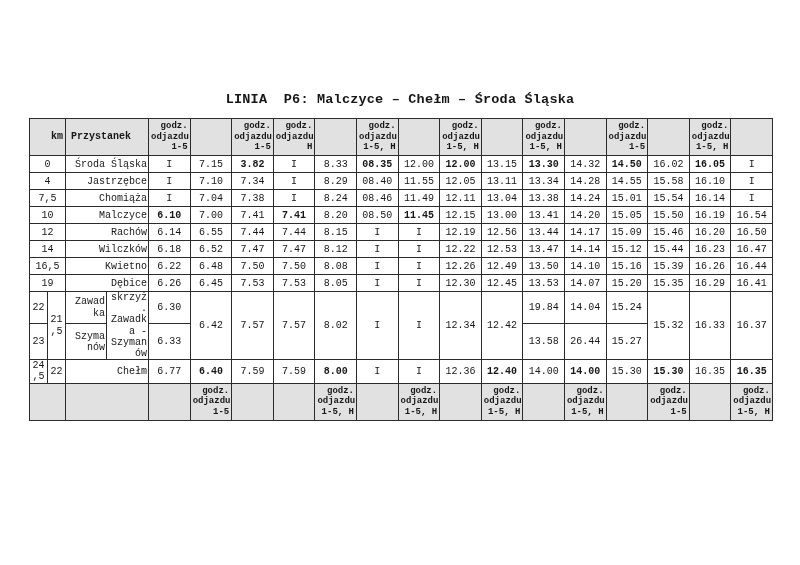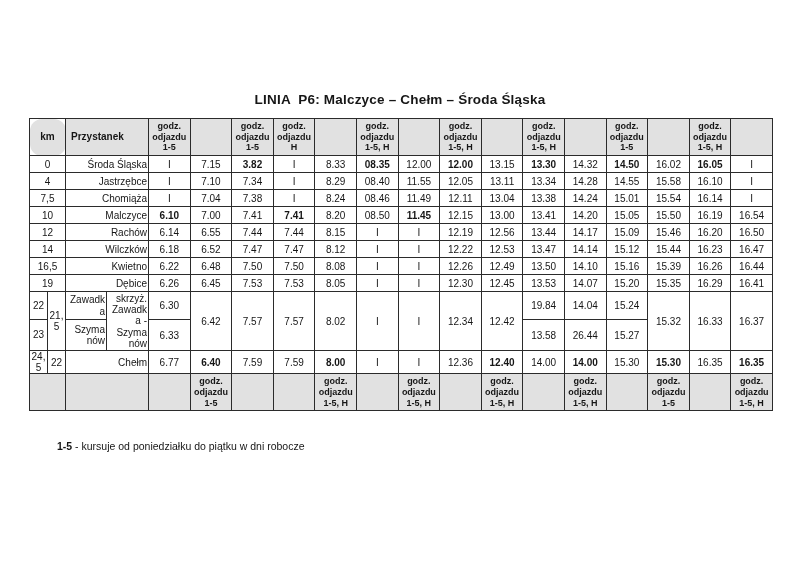--- a/index.html
+++ b/index.html
@@ -7,39 +7,39 @@
     --border-color:#2b2b2b;
     --text-color:#161616;
     --page-bg:#ffffff;
   }
   html,body{margin:0;padding:0;}
   body{
     width:800px;height:565px;background:var(--page-bg);
     font-family:"Liberation Sans","DejaVu Sans",sans-serif;
     color:var(--text-color);
   }
-  .page{position:relative;width:800px;height:565px;overflow:hidden;background:var(--page-bg);}
+  .page{position:relative;width:800px;height:565px;overflow:hidden;background:var(--page-bg);font-family:Liberation Mono, monospace;}
   .title{
     position:absolute;top:92px;left:0;width:800px;text-align:center;
     font-size:13.5px;font-weight:bold;white-space:pre;letter-spacing:.2px;
   }
   table.tt{
     position:absolute;left:29px;top:118px;width:743px;
     border-collapse:collapse;table-layout:fixed;
   }
   .tt td{
     border:1px solid var(--border-color);
     font-size:10px;text-align:center;vertical-align:middle;
     padding:0 1px;overflow:hidden;background:#fff;
   }
   .tt .hdr{
     background:var(--header-bg);font-weight:bold;font-size:9px;
-    line-height:1.18;padding:1px 2px;
-  }
-  .tt .kmh{font-size:10px;border-radius:12px;}
+    line-height:1.18;padding:1px 2px;text-align:right;
+  }
+  .tt .kmh{font-size:10px;}
   .tt .sth{font-size:10px;text-align:left;padding-left:5px;}
   .tt thead td{height:34px;}
   .tt tbody tr.std td{height:16px;}
   .tt tbody tr.jr1 td{height:27px;}
   .tt tbody tr.jr2 td{height:30px;}
   .tt tbody tr.term td{height:22px;}
   .tt tfoot td{height:34px;}
   .tt .st{text-align:right;padding-left:4px;}
   .tt .wrapany{overflow-wrap:anywhere;word-break:break-word;line-height:1.12;}
   .b{font-weight:bold;}
@@ -318,16 +318,15 @@
           <td class="hdr">godz. odjazdu 1-5, H</td>
           <td class="hdr"></td>
           <td class="hdr">godz. odjazdu 1-5</td>
           <td class="hdr"></td>
           <td class="hdr">godz. odjazdu 1-5, H</td>
         </tr>
     </tfoot>
   </table>
 
   <div class="legend">
-    <div class="legend-line"><span class="b">1-5</span><span> - kursuje od poniedziałku do piątku w dni robocze</span></div>
   </div>
 
 </div>
 
 </body></html>

